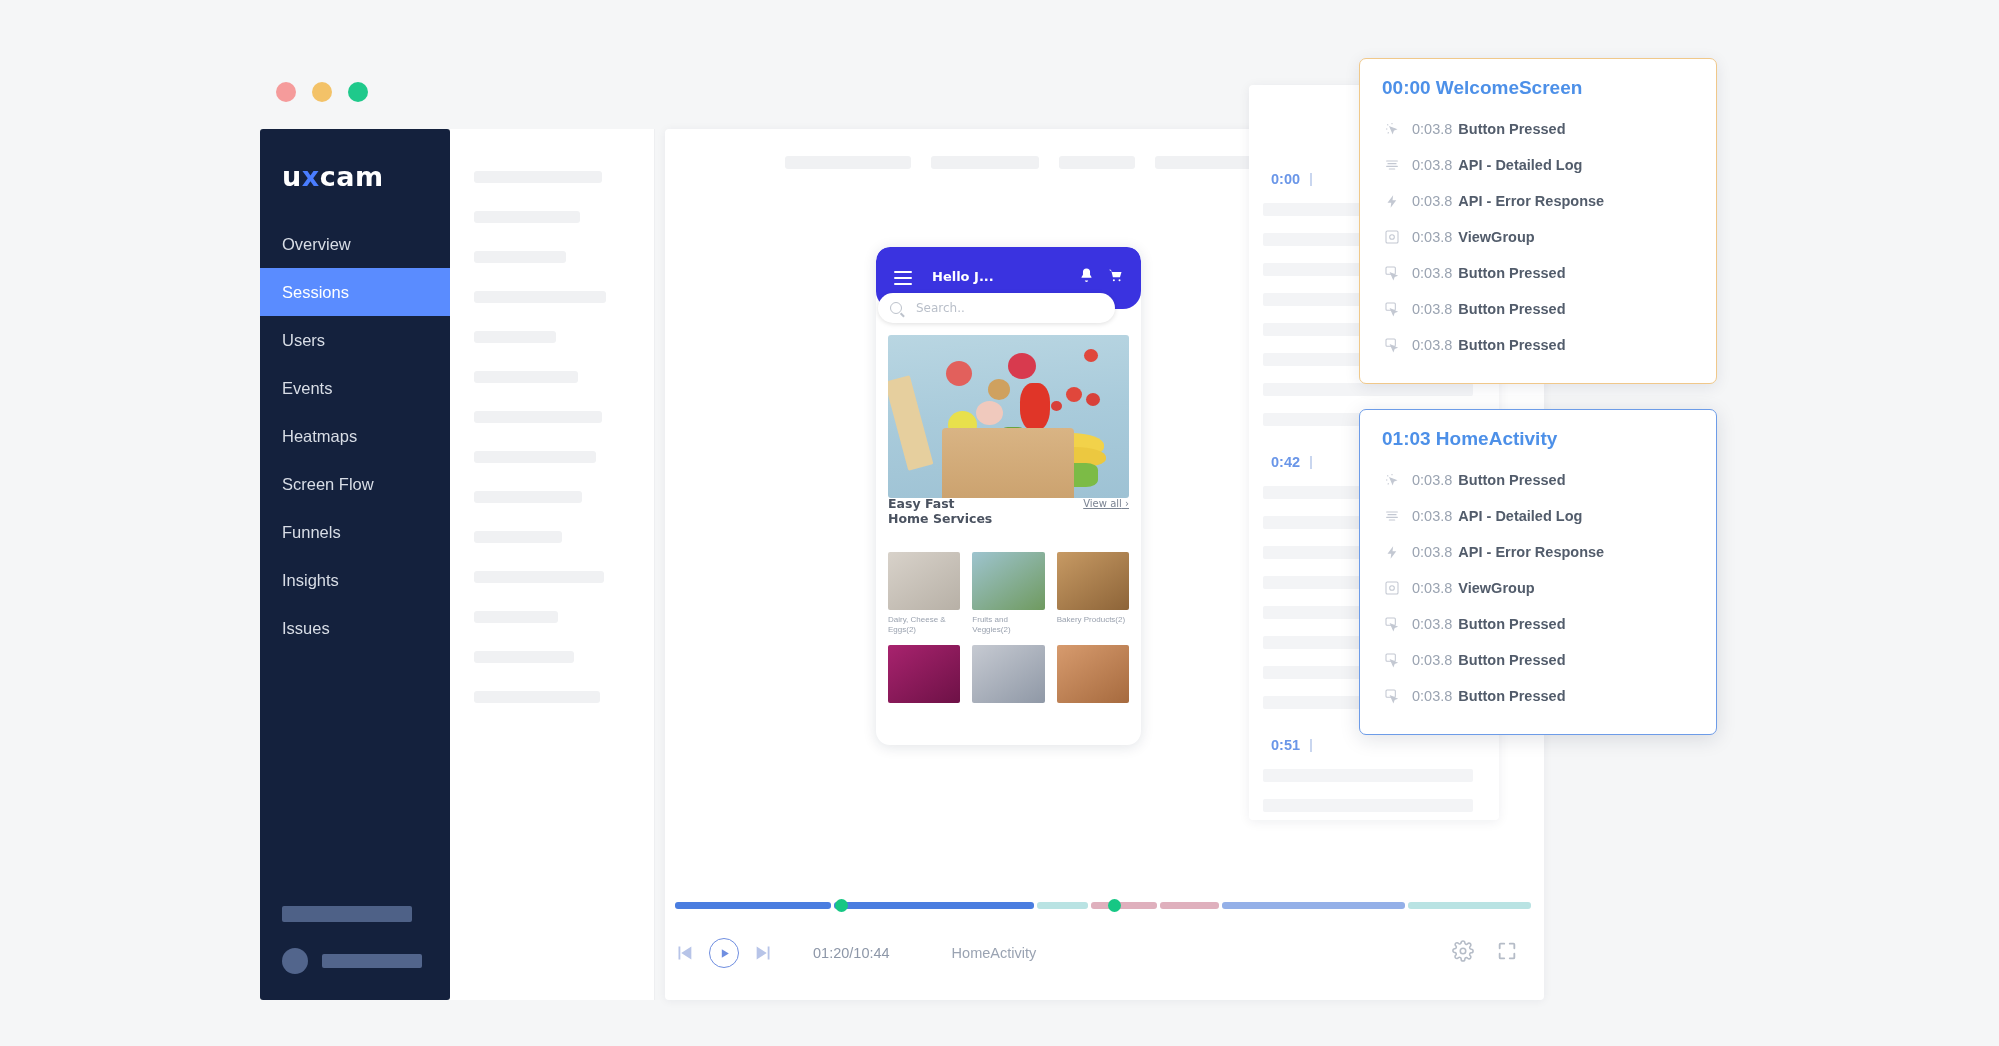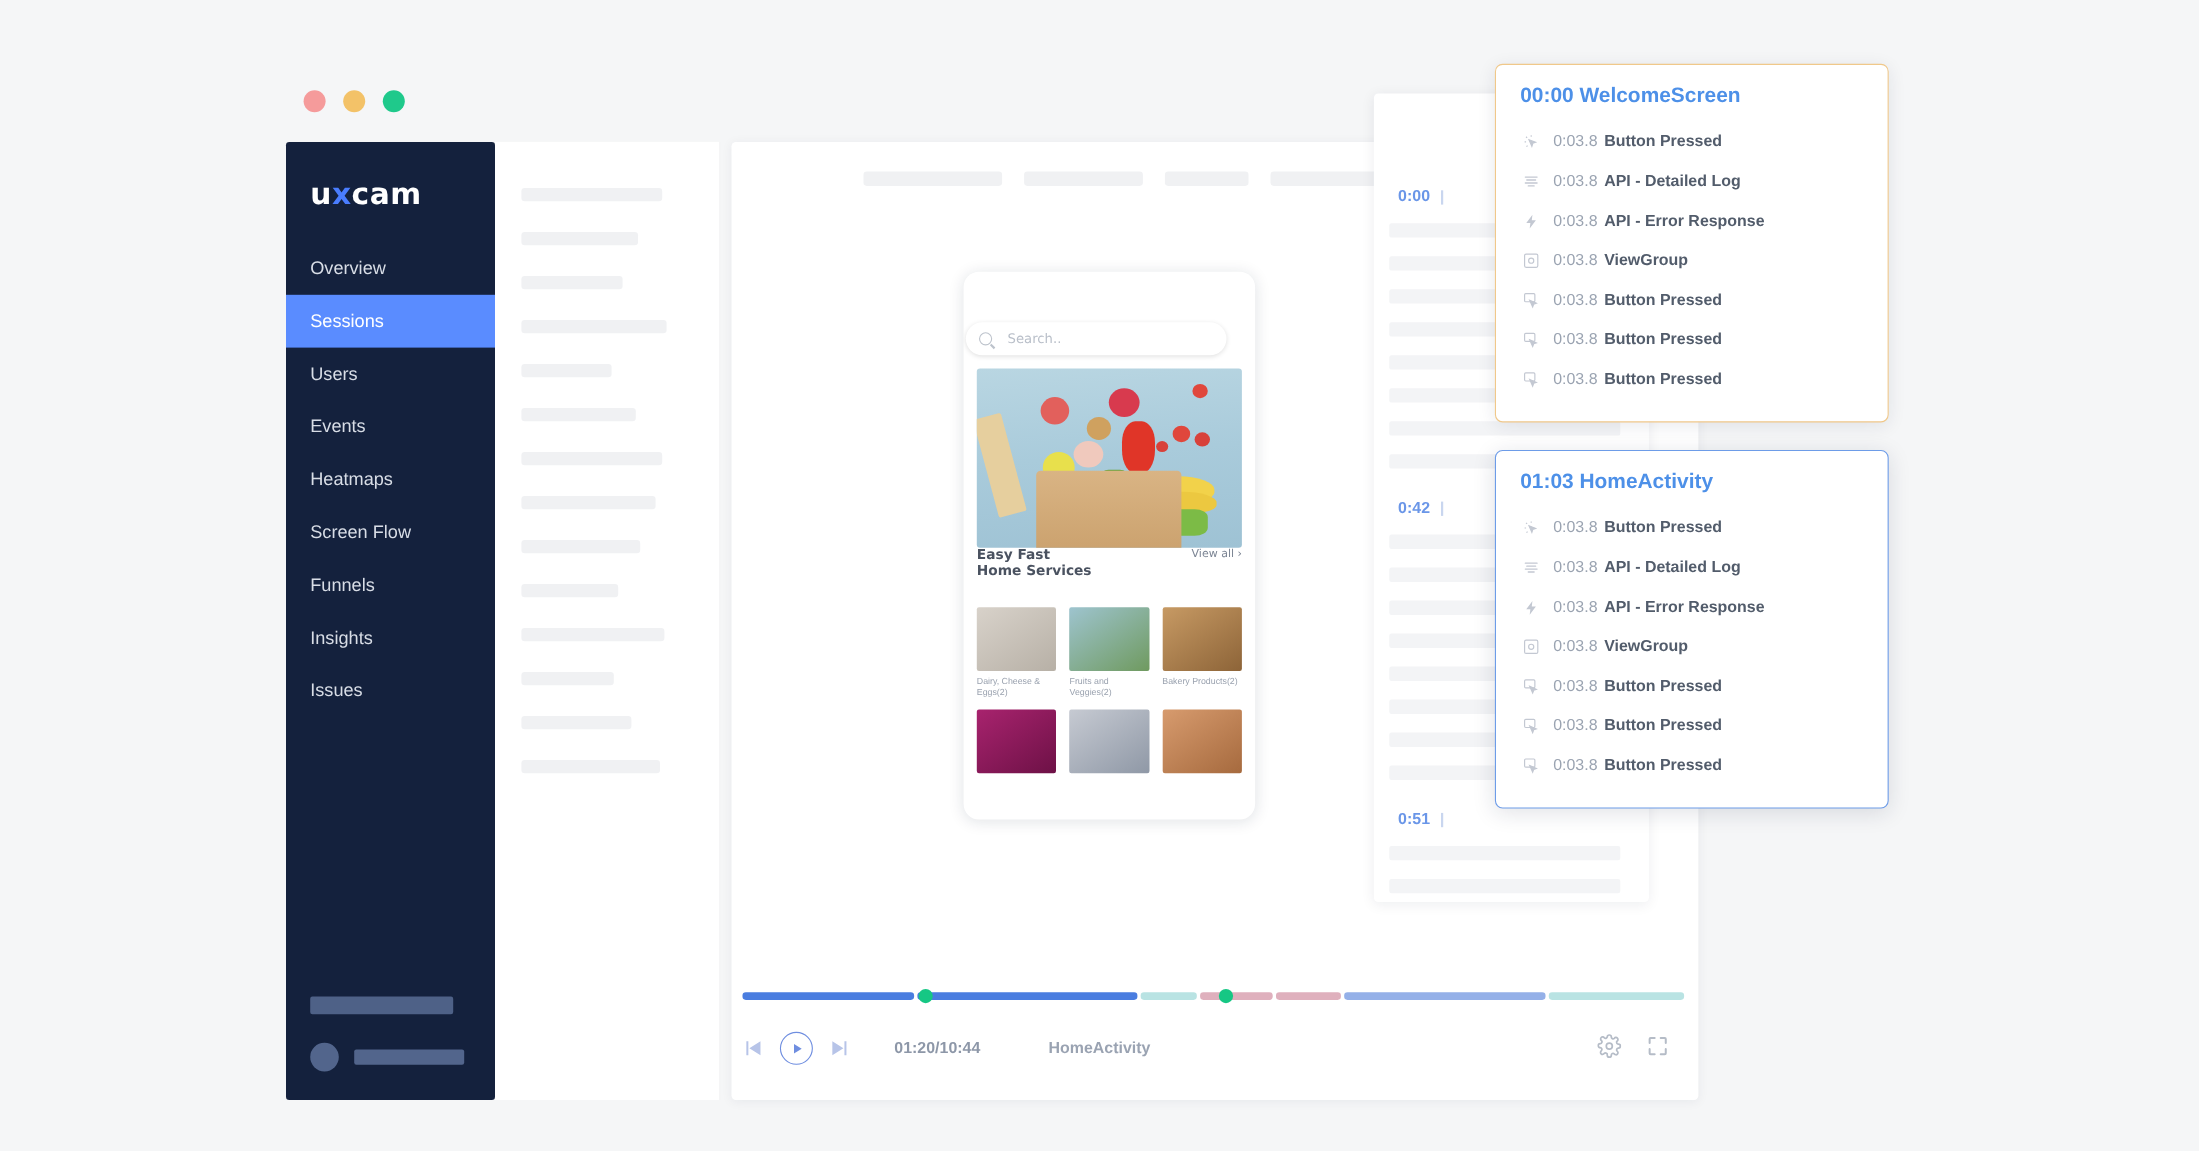--- a/index.html
+++ b/index.html
@@ -139,38 +139,39 @@
     width: 241px;
     display: flex; justify-content: space-between; align-items: flex-start;
   }
   #section-title {
     font-size: 12.5px; line-height: 15px; color: #4a5260; font-weight: 600;
     font-family: "DejaVu Sans", sans-serif;
   }
   #view-all {
     font-size: 10px; color: #7b8493; white-space: nowrap; margin-top: 2px;
     font-family: "DejaVu Sans", sans-serif;
+    text-decoration: underline;
   }
   #cat-grid {
     position: absolute; left: 12px; top: 305px;
     width: 241px;
     display: grid; grid-template-columns: repeat(3, 1fr); gap: 10px 12px;
   }
   .cat-thumb { width: 100%; height: 58px; border-radius: 2px; }
   .cat-label { margin-top: 5px; font-size: 8px; line-height: 10px; color: #9aa2af; font-family: Liberation Sans, sans-serif; }
 
   
   #player { position: absolute; left: 0; bottom: 0; width: 100%; height: 130px; }
   #timeline { position: absolute; left: 10px; top: 32px; width: 859px; height: 7px; display: flex; align-items: center; }
   .seg { height: 7px; border-radius: 3px; }
   .marker {
     width: 13px; height: 13px; border-radius: 50%;
     background: #16c784; position: absolute; top: -3px;
   }
-  #controls { position: absolute; left: 8px; top: 68px; display: flex; align-items: center; font-weight: bold; }
+  #controls { position: absolute; left: 8px; top: 68px; display: flex; align-items: center; }
   .ctrl { color: #b7c4e8; margin-right: 14px; display: flex; align-items: center; }
   #play-btn {
     width: 30px; height: 30px; border-radius: 50%;
     border: 1.8px solid #6f8ee0; display: flex; align-items: center; justify-content: center;
     color: #6f8ee0; margin-right: 14px; cursor: pointer;
   }
   #time-text { margin-left: 24px; color: #8d97a8; font-size: 14.5px; }
   #screen-name { margin-left: 62px; color: #9aa3b2; font-size: 14.5px; }
   #player-right { position: absolute; right: 26px; top: 70px; display: flex; gap: 22px; color: #b5bcc7; }
 
@@ -276,20 +277,38 @@
   <div id="main-panel">
     <div id="main-topbar">
         <div class="sk-top" style="left: 120px; width: 126px;"></div>
         <div class="sk-top" style="left: 266px; width: 108px;"></div>
         <div class="sk-top" style="left: 394px; width: 76px;"></div>
         <div class="sk-top" style="left: 490px; width: 140px;"></div>
         <div class="sk-top" style="left: 650px; width: 126px;"></div>
       </div>
 
     <div id="phone">
+      <div id="phone-header">
+        <div id="burger-icon">
+            <span></span>
+            <span></span>
+            <span></span>
+          </div>
+        <div id="phone-greeting">Hello J...</div>
+        <div id="bell-icon">
+          <svg width="17" height="17" viewBox="0 0 24 24" fill="#fff">
+              <path d="M12 2a5 5 0 0 0-5 5v4l-2 3v1h14v-1l-2-3V7a5 5 0 0 0-5-5zm0 19a2.5 2.5 0 0 0 2.45-2h-4.9A2.5 2.5 0 0 0 12 21z"></path>
+            </svg>
+        </div>
+        <div id="cart-icon">
+          <svg width="18" height="17" viewBox="0 0 24 24" fill="#fff">
+              <path d="M2 4h3l2.6 10.4h10l2.2-7.4H7M9 20a1.4 1.4 0 1 0 0-2.8A1.4 1.4 0 0 0 9 20zm8 0a1.4 1.4 0 1 0 0-2.8 1.4 1.4 0 0 0 0 2.8z"></path>
+            </svg>
+        </div>
+      </div>
 
       <div id="phone-search">
         <div id="search-glass"></div>
         <div id="search-placeholder">Search..</div>
       </div>
 
       <div id="hero">
         <div class="veg" style="left:120px;top:18px;width:28px;height:26px;background:#d83a4e;"></div>
         <div class="veg" style="left:58px;top:26px;width:26px;height:25px;background:#e2605c;"></div>
         <div class="veg" style="left:196px;top:14px;width:14px;height:13px;background:#e0473c;"></div>

